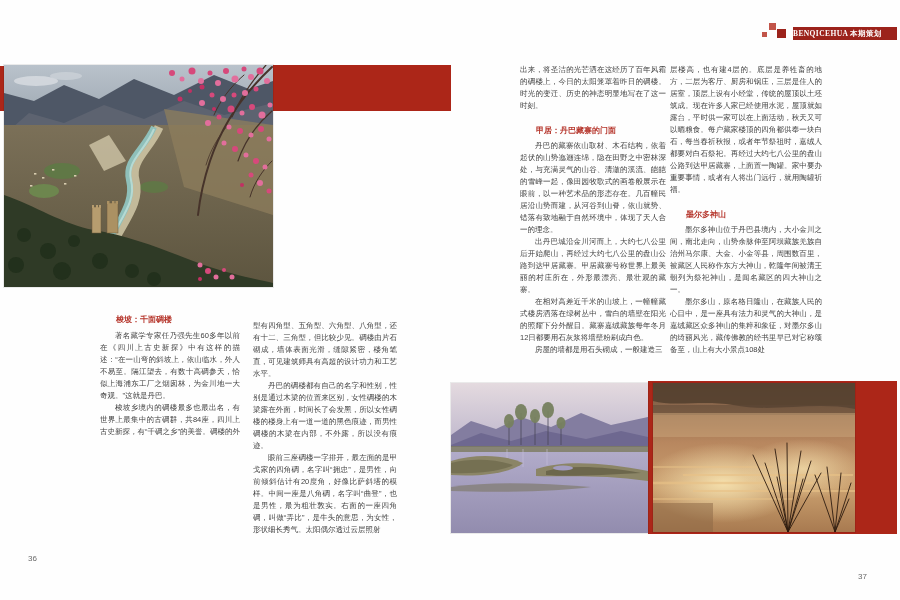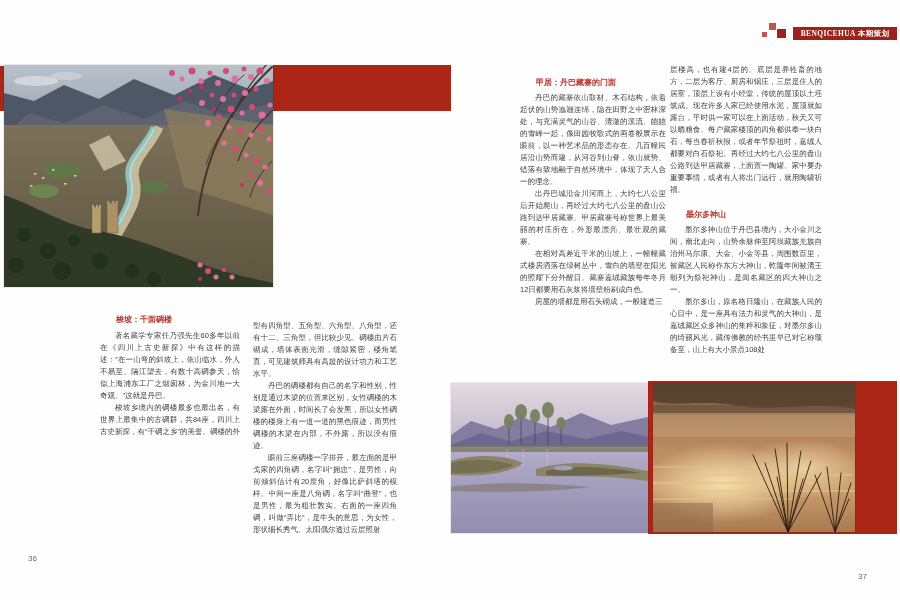--- a/index.html
+++ b/index.html
@@ -11,21 +11,21 @@
   html,body{margin:0;padding:0;background:#ffffff;}
   .spread{
     position:relative;width:900px;height:600px;background:#fefefe;overflow:hidden;
     font-family:"Liberation Sans",sans-serif;
   }
   
   .banner{
     position:absolute;left:793px;top:27px;width:104px;height:13px;
     background:var(--banner-red);color:#fff;
     font-family:"Liberation Serif",serif;font-weight:bold;
-    font-size:7.5px;line-height:13px;text-align:center;letter-spacing:0.4px;
+    font-size:7.5px;line-height:13px;letter-spacing:0.4px;
     white-space:nowrap;
   }
   .sq{position:absolute;}
   .sq1{left:769px;top:23px;width:7px;height:7px;background:#C2554A;}
   .sq2{left:777px;top:29px;width:9px;height:9px;background:var(--banner-red);}
   .sq3{left:762px;top:32px;width:5px;height:5px;background:#C2554A;}
   
   .edge-strip{position:absolute;left:0;top:66px;width:4px;height:45px;background:var(--accent-red);}
   .block-top{position:absolute;left:273px;top:65px;width:178px;height:46px;background:var(--accent-red);}
   .panel-bottom{position:absolute;left:648px;top:381px;width:249px;height:153px;background:var(--accent-red);}
@@ -195,20 +195,21 @@
     <p>著名藏学专家任乃强先生60多年以前在《四川上古史新探》中有这样的描述：“在一山弯的斜坡上，依山临水，外人不易至。隔江望去，有数十高碉参天，恰似上海浦东工厂之烟囱林，为金川地一大奇观。”这就是丹巴。</p>
     <p>梭坡乡境内的碉楼最多也最出名，有世界上最集中的古碉群，共84座，四川上古史新探，有“千碉之乡”的美誉。碉楼的外</p>
   </div>
   <div class="col" id="col-l2">
     <p class="cont">型有四角型、五角型、六角型、八角型，还有十二、三角型，但比较少见。碉楼由片石砌成，墙体表面光滑，缝隙紧密，楼角笔直，可见建筑师具有高超的设计功力和工艺水平。</p>
     <p>丹巴的碉楼都有自己的名字和性别，性别是通过木梁的位置来区别，女性碉楼的木梁露在外面，时间长了会发黑，所以女性碉楼的楼身上有一道一道的黑色痕迹，而男性碉楼的木梁在内部，不外露，所以没有痕迹。</p>
     <p>眼前三座碉楼一字排开，最左面的是甲戈家的四角碉，名字叫“拥忠”，是男性，向前倾斜估计有20度角，好像比萨斜塔的模样。中间一座是八角碉，名字叫“曲登”，也是男性，最为粗壮敦实。右面的一座四角碉，叫做“弄比”，是牛头的意思，为女性，形状细长秀气。太阳偶尔透过云层照射</p>
   </div>
 
   <div class="col" id="col-r1">
+    <p class="cont">出来，将圣洁的光芒洒在这经历了百年风霜的碉楼上，今日的太阳笼罩着昨日的碉楼。时光的变迁、历史的神态明显地写在了这一时刻。</p>
     <h3>甲居：丹巴藏寨的门面</h3>
     <p>丹巴的藏寨依山取材、木石结构，依着起伏的山势迤逦连绵，隐在田野之中密林深处，与充满灵气的山谷、清澈的溪流、皑皑的雪峰一起，像田园牧歌式的画卷般展示在眼前，以一种艺术品的形态存在。几百幢民居沿山势而建，从河谷到山脊，依山就势、错落有致地融于自然环境中，体现了天人合一的理念。</p>
     <p>出丹巴城沿金川河而上，大约七八公里后开始爬山，再经过大约七八公里的盘山公路到达甲居藏寨。甲居藏寨号称世界上最美丽的村庄所在，外形最漂亮、最壮观的藏寨。</p>
     <p>在相对高差近千米的山坡上，一幢幢藏式楼房洒落在绿树丛中，雪白的墙壁在阳光的照耀下分外醒目。藏寨嘉绒藏族每年冬月12日都要用石灰浆将墙壁粉刷成白色。</p>
     <p>房屋的墙都是用石头砌成，一般建造三</p>
   </div>
   <div class="col" id="col-r2">
     <p class="cont">层楼高，也有建4层的。底层是养牲畜的地方，二层为客厅、厨房和锅庄，三层是住人的居室，顶层上设有小经堂，传统的屋顶以土坯筑成。现在许多人家已经使用水泥，屋顶就如露台，平时供一家可以在上面活动，秋天又可以晒粮食。每户藏家楼顶的四角都供奉一块白石，每当春祈秋报，或者年节祭祖时，嘉绒人都要对白石祭祀。再经过大约七八公里的盘山公路到达甲居藏寨，上面置一陶罐。家中要办重要事情，或者有人将出门远行，就用陶罐祈福。</p>
     <h3>墨尔多神山</h3>
     <p>墨尔多神山位于丹巴县境内，大小金川之间，南北走向，山势余脉伸至阿坝藏族羌族自治州马尔康、大金、小金等县，周围数百里，被藏区人民称作东方大神山，乾隆年间被清王朝列为祭祀神山，是闻名藏区的四大神山之一。</p>

